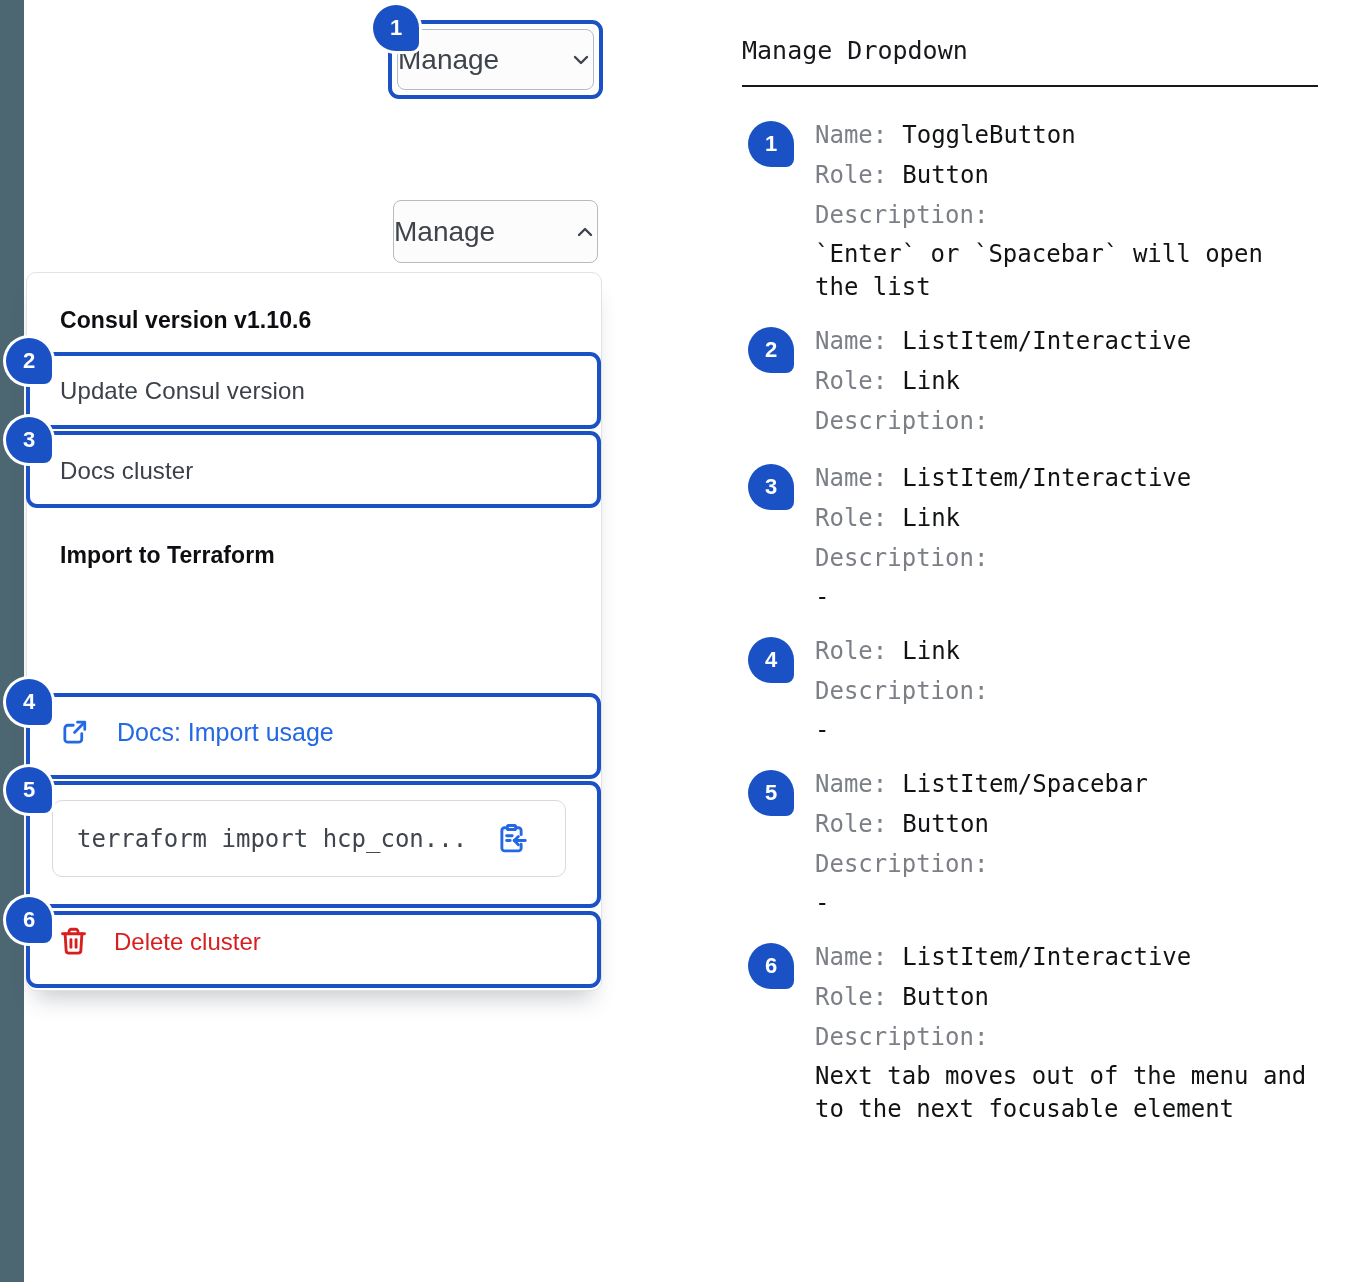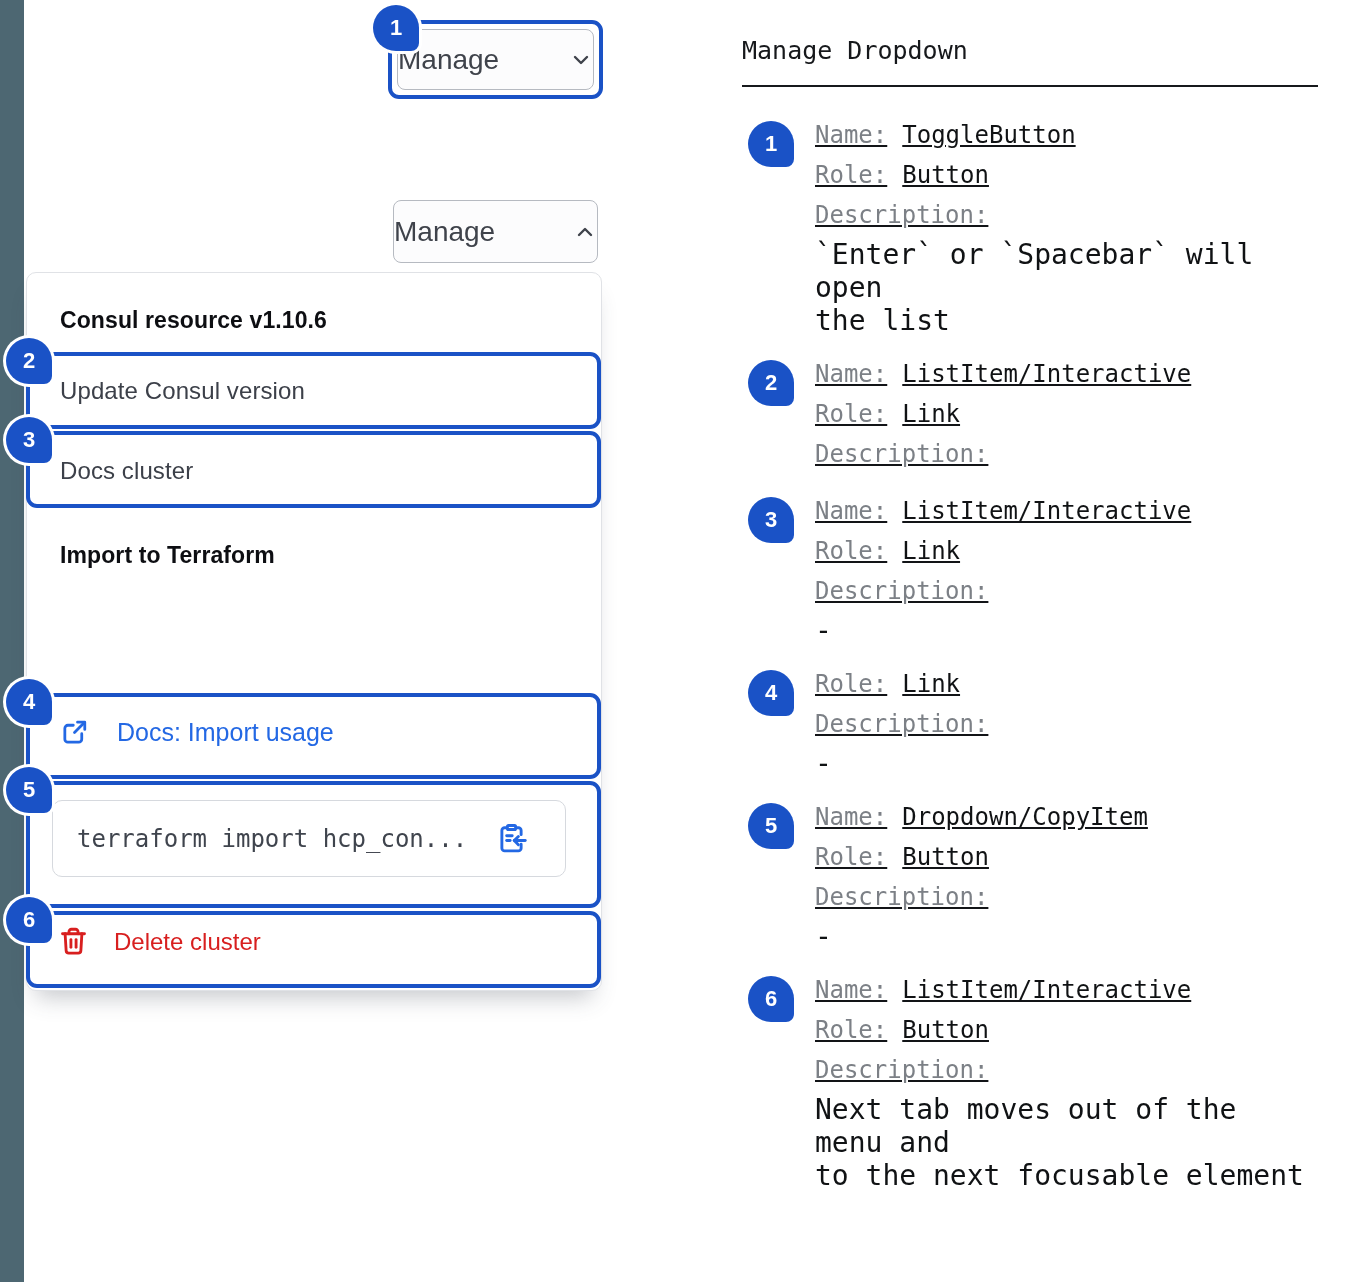--- a/index.html
+++ b/index.html
@@ -87,25 +87,25 @@
   .right-hr { margin-top:20px; width:576px; height:0; border-bottom:2.5px solid #17191c; }
   .annot-list { margin-top:28px; display:flex; flex-direction:column; gap:17px; }
   .annot-item { display:flex; gap:21px; padding-left:6px; }
   .annot-item .badge-inline {
     flex:0 0 46px; width:46px; height:46px; margin-top:6px;
     background:#1a52c6; color:#fff; border-radius:23px 23px 8px 23px;
     display:flex; align-items:center; justify-content:center;
     font-family:"Liberation Sans", sans-serif; font-size:22px; font-weight:700;
   }
   .annot-text { width:500px; font-size:24px; }
-  .annot-line { line-height:40px; white-space:nowrap;text-decoration:underline; }
+  .annot-line { line-height:40px; white-space:nowrap; }
   .annot-line .lbl { color:#7c8086; margin-right:15px; }
   .annot-line .val { color:#101214; }
   .annot-desc {
-    margin-top:3px; font-size:28px; line-height:33px; color:#101214;
+    margin-top:3px; font-size:24px; line-height:33px; color:#101214;
     white-space:pre-line; width:500px;
   }
 </style>
 </head>
 <body>
 
 <div class="stage">
 
   <div class="side-strip"></div>
 
@@ -125,21 +125,21 @@
     <span>Manage</span>
     <span style="display:flex;">
       <svg width="24" height="24" viewBox="0 0 24 24" fill="none" stroke="#3f434b" stroke-width="2.4" stroke-linecap="round" stroke-linejoin="round">
         <polyline points="6 15 12 9 18 15"></polyline>
       </svg>
     </span>
   </button>
 
   <div class="panel"></div>
 
-  <div class="panel-heading" style="top:307px; z-index:6;">Consul resource v1.10.6</div>
+  <div class="panel-heading" style="top:307px; z-index:6;">Consul version v1.10.6</div>
 
   <div class="annot-outline" style="left:26px; top:352px; width:575px; height:77px;"></div>
   <div class="badge ringed" style="left:6px; top:338px;">2</div>
   <div class="menu-item-label" style="top:377px; z-index:6; cursor:pointer;">Update Consul version</div>
 
   <div class="annot-outline" style="left:26px; top:431px; width:575px; height:77px;"></div>
   <div class="badge ringed" style="left:6px; top:417px;">3</div>
   <div class="menu-item-label" style="top:457px; z-index:6; cursor:pointer;">Docs cluster</div>
 
   <div class="divider"></div>
@@ -261,21 +261,21 @@
             <span class="lbl">Description:</span>
           </div>
           <div class="annot-desc">-</div>
         </div>
       </div>
 
       <div class="annot-item">
         <div class="badge-inline">5</div>
         <div class="annot-text">
           <div class="annot-line">
-            <span class="lbl">Name:</span><span class="val">Dropdown/CopyItem</span>
+            <span class="lbl">Name:</span><span class="val">ListItem/Spacebar</span>
           </div>
           <div class="annot-line">
             <span class="lbl">Role:</span><span class="val">Button</span>
           </div>
           <div class="annot-line">
             <span class="lbl">Description:</span>
           </div>
           <div class="annot-desc">-</div>
         </div>
       </div>

